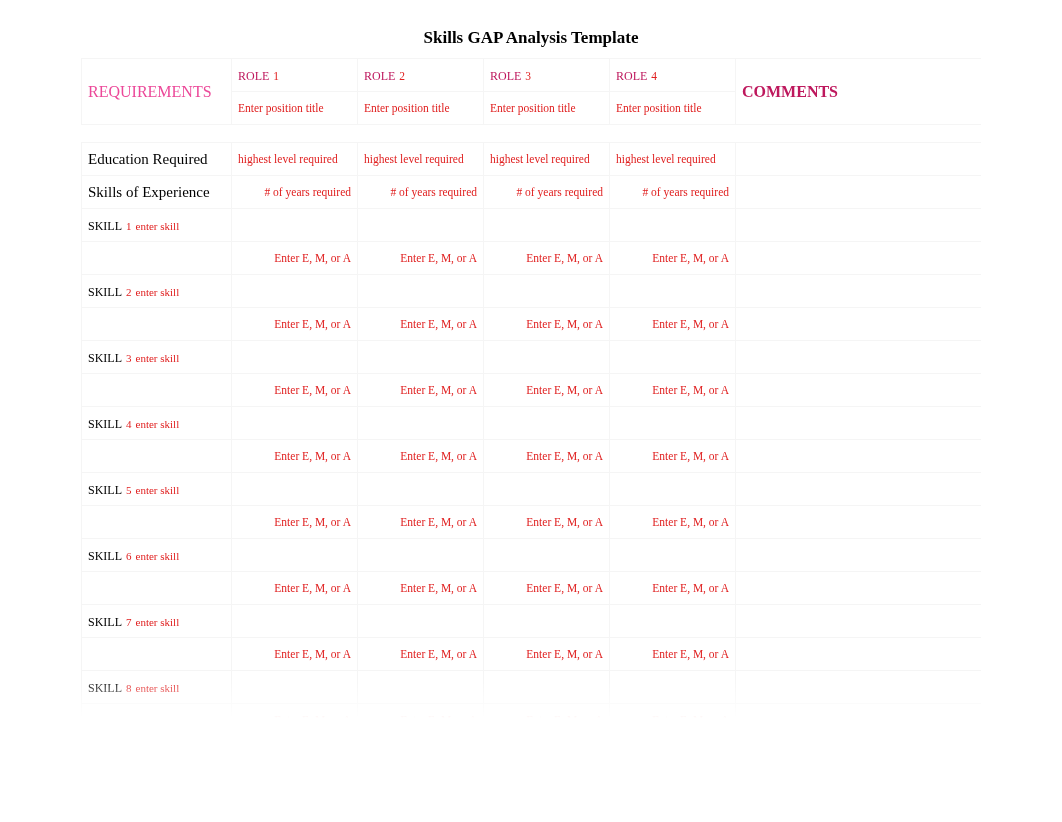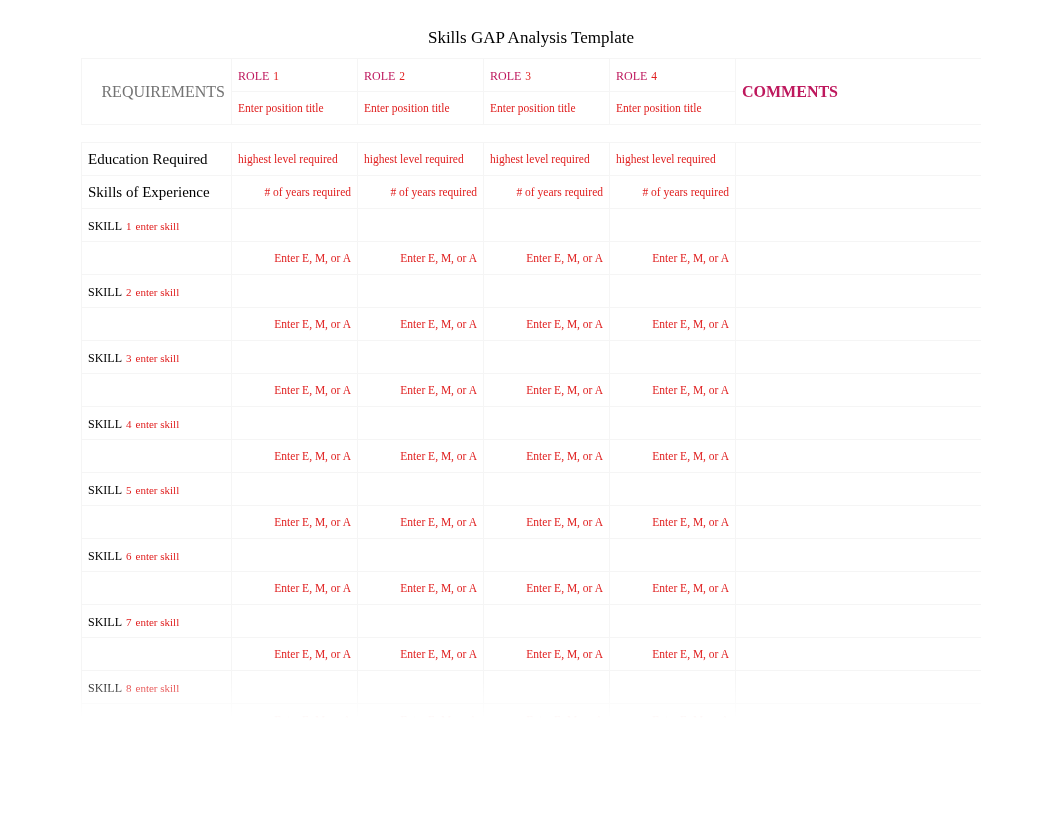--- a/index.html
+++ b/index.html
@@ -9,21 +9,21 @@
       width: 1062px;
       height: 822px;
       overflow: hidden;
     }
     .title {
       text-align: center;
       font-size: 17px;
       color: #000;
       margin-top: 28px;
       margin-bottom: 10px;
-      font-weight: normal;
+      font-weight: bold;
     }
     .sheet {
       margin: 0 auto;
       width: 900px;
       position: relative;
     }
     table {
       border-collapse: collapse;
       width: 100%;
       table-layout: fixed;
@@ -34,21 +34,21 @@
       padding: 0 6px;
       height: 33px;
       overflow: hidden;
       white-space: nowrap;
     }
     
     .col-req   { width: 150px; }
     .col-role  { width: 126px; }
     .col-com   { width: 248px; }
 
-    .hdr-req   { font-size: 16px; color:#737373; text-align:right; font-weight:normal;font-family:Liberation Serif, serif; }
+    .hdr-req   { font-size: 16px; color:#ec4899; text-align:left; font-weight:normal;font-family:Liberation Serif, serif; }
     .hdr-com   { font-size: 16px; color:#be185d; text-align:left; font-weight:bold; }
 
     .role-name-label { font-size: 12px; color:#be185d; display:inline; }
     .red { color:#e02020; }
     .small { font-size: 11.5px; }
     .tiny  { font-size: 11px; }
 
     .row-label { font-size: 15px; color:#000;margin-left:41px; }
     .ph-red-11c{ color:#e02020; font-size:11.5px; text-align:left; }
     .ph-red-left { color:#e02020; font-size:11.5px; text-align:right; }

